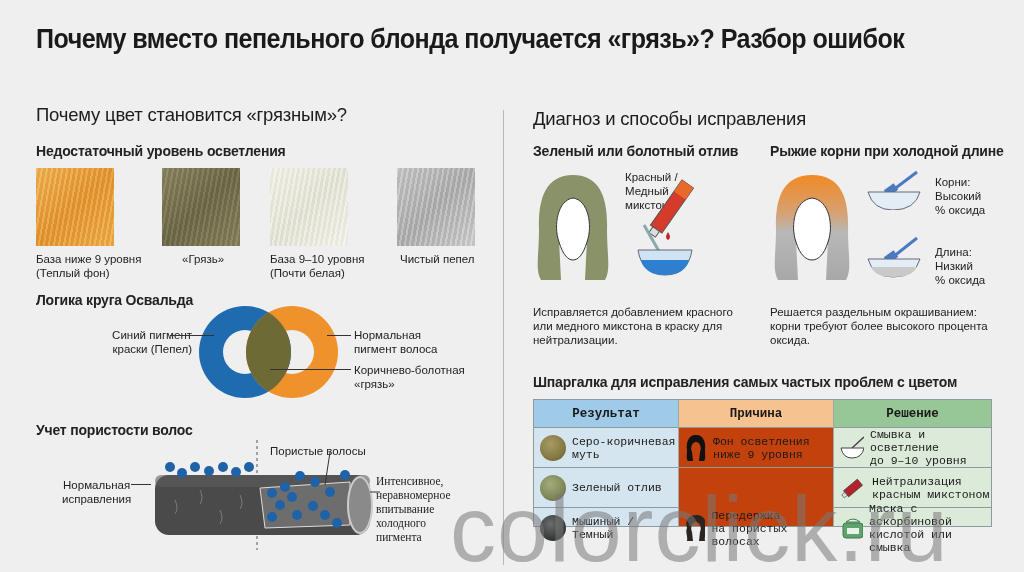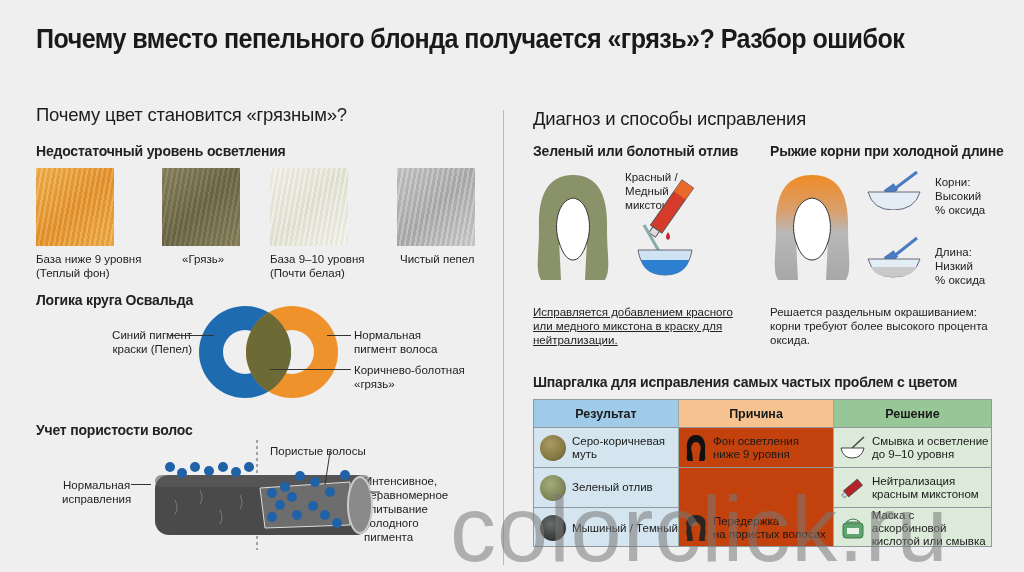--- a/index.html
+++ b/index.html
@@ -24,21 +24,21 @@
 
   .swatch { width: 78px; height: 78px; }
   .sw1 { background: repeating-linear-gradient(100deg, rgba(255,255,255,0.15) 0 2px, rgba(0,0,0,0.05) 2px 5px), linear-gradient(135deg,#f4b24e,#e8962c 50%,#f3ad45); }
   .sw2 { background: repeating-linear-gradient(100deg, rgba(255,255,255,0.08) 0 2px, rgba(0,0,0,0.07) 2px 5px), linear-gradient(135deg,#8c8660,#6f6a48 50%,#8a835c); }
   .sw3 { background: repeating-linear-gradient(100deg, rgba(255,255,255,0.3) 0 2px, rgba(0,0,0,0.03) 2px 5px), linear-gradient(135deg,#f1f1e6,#e4e4d6 50%,#f3f3ea); }
   .sw4 { background: repeating-linear-gradient(100deg, rgba(255,255,255,0.2) 0 2px, rgba(0,0,0,0.05) 2px 5px), linear-gradient(135deg,#c6c6c6,#aeaeae 50%,#cfcfcf); }
 
   .line { height: 1px; background: #333; }
 
   
-  .tbl { left: 533px; top: 399px; width: 459px; height: 148px; border: 1px solid #8e9aa0; }
+  .tbl { left: 533px; top: 399px; width: 459px; height: 128px; border: 1px solid #8e9aa0; font-family: Liberation Mono, monospace; }
   .col { position: absolute; top: 0; height: 100%; }
   .c1 { left: 0; width: 144px; background: #d5e5ef; }
   .c2 { left: 144px; width: 155px; background: #c2410c; border-left: 1px solid #9aa; }
   .c3 { left: 299px; width: 158px; background: #dcebd9; border-left: 1px solid #9aa; }
   .thead { position: absolute; top: 0; left: 0; width: 100%; height: 28px; text-align: center; font-weight: bold; font-size: 12.5px; line-height: 28px; border-bottom: 1px solid #8e9aa0; }
   .c1 .thead { background: #9fcbe8; }
   .c2 .thead { background: #f6c28f; }
   .c3 .thead { background: #98c797; }
   .cell { position: absolute; left: 0; width: 100%; height: 40px; display: flex; align-items: center; gap: 6px; padding-left: 6px; font-size: 11.5px; line-height: 13px; }
   .cell.r1 { top: 28px; border-bottom: 1px solid #8e9aa0; }
@@ -118,21 +118,21 @@
 </div>
 <div class="abs line" style="left:270px;top:369px;width:81px;"></div>
 
 <div class="abs h3" style="left:36px;top:422px;">Учет пористости волос</div>
 <div class="abs small" style="left:62px;top:478px;text-align:center;">
   <div>Нормальная</div>
     <div>исправления</div>
 </div>
 <div class="abs line" style="left:131px;top:484px;width:20px;"></div>
 <div class="abs small" style="left:270px;top:444px;">Пористые волосы</div>
-<div class="abs small" style="left:364px;top:474px;">
+<div class="abs small" style="left:376px;top:474px;font-family:Liberation Serif, serif;">
   <div>Интенсивное,</div>
   <div>неравномерное</div>
   <div>впитывание</div>
   <div>холодного</div>
   <div>пигмента</div>
 </div>
 <svg class="abs" style="left:145px;top:440px;" width="240" height="120">
   <line x1="112" y1="0" x2="112" y2="110" stroke="#555" stroke-width="1" stroke-dasharray="3,3"></line>
   <rect x="10" y="35" width="215" height="60" rx="14" fill="#4a4a4a"></rect>
   <rect x="10" y="35" width="215" height="12" rx="6" fill="#5e5e5e" opacity="0.6"></rect>
@@ -186,21 +186,21 @@
   <g transform="translate(52,10) rotate(35)">
     <rect x="0" y="0" width="14" height="55" fill="#d63a2a" stroke="#555" stroke-width="1"></rect>
     <rect x="0" y="0" width="14" height="14" fill="#e86a2a"></rect>
     <rect x="3" y="55" width="8" height="7" fill="#ddd" stroke="#555" stroke-width="1"></rect>
   </g>
   <path d="M38 62 q-4 6 0 8 q4 -2 0 -8 z" fill="#c8202f"></path>
   <line x1="14" y1="55" x2="34" y2="90" stroke="#8aa" stroke-width="3"></line>
   <path d="M8 80 L62 80 Q58 105 35 105 Q12 105 8 80 Z" fill="#cfe3f2" stroke="#667" stroke-width="1"></path>
   <path d="M11 90 L59 90 Q55 105 35 105 Q15 105 11 90 Z" fill="#2f7fd1"></path>
 </svg>
-<div class="abs small" style="left:533px;top:305px;text-decoration:underline;">
+<div class="abs small" style="left:533px;top:305px;">
   <div>Исправляется добавлением красного</div>
     <div>или медного микстона в краску для</div>
     <div>нейтрализации.</div>
 </div>
 
 <div class="abs h3" style="left:770px;top:143px;">Рыжие корни при холодной длине</div>
 <svg class="abs" style="left:770px;top:170px;" width="85" height="115">
   <defs>
     <linearGradient id="rootgrad" x1="0" y1="0" x2="0" y2="1">
       <stop offset="0" stop-color="#f08a25"></stop>

